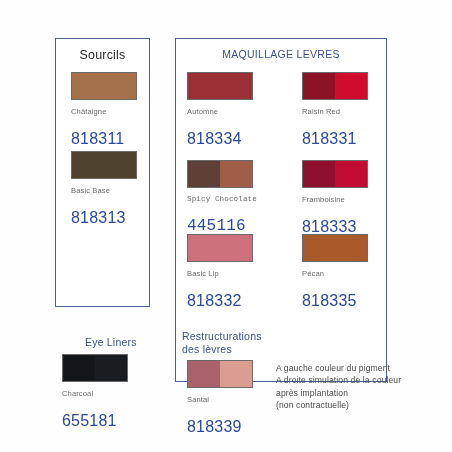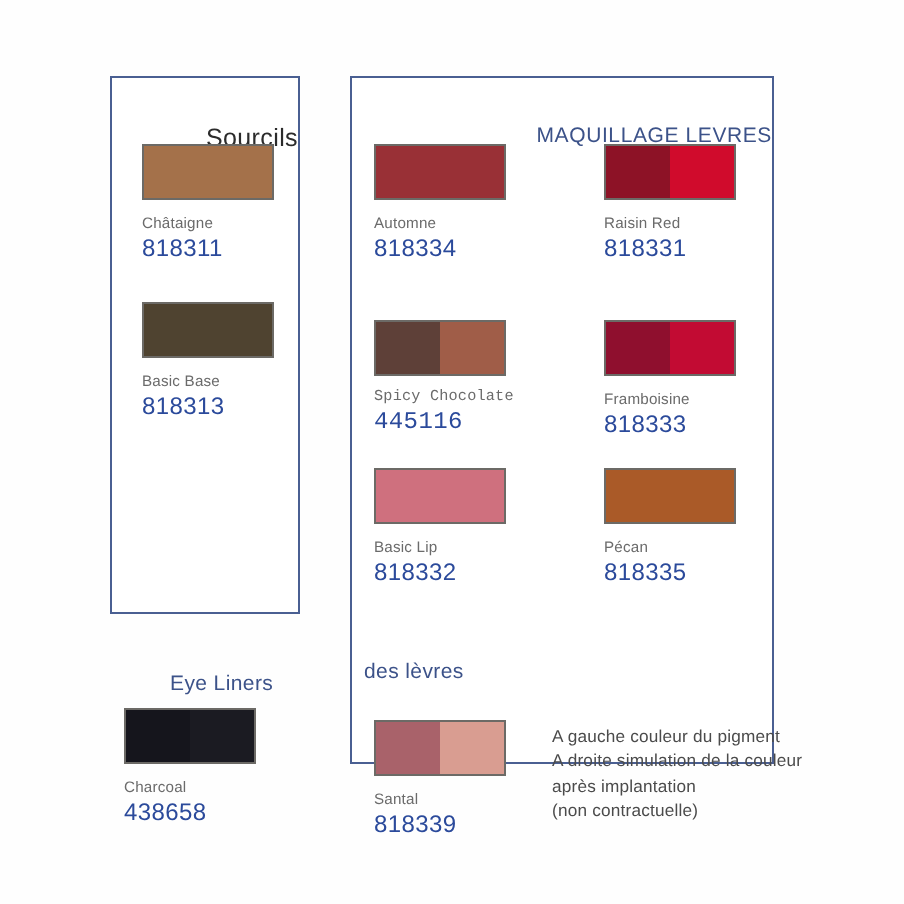--- a/index.html
+++ b/index.html
@@ -34,25 +34,25 @@
     height: 269px;
   }
   #panel-lips {
     left: 175px;
     top: 38px;
     width: 212px;
     height: 344px;
   }
 
   .panel-title {
-    text-align: right;
+    text-align: center;
     color: #2b2b2b;
     font-size: 12.5px;
     letter-spacing: .2px;
-    margin-top: 23px;
+    margin-top: 9px;
   }
   .panel-title.blue {
     color: #3c5289;
     font-size: 10.5px;
     letter-spacing: .3px;
   }
 
   
   .swatch-group {
     position: absolute;
@@ -78,22 +78,22 @@
 
   .sw-name {
     color: #6b6b6b;
     font-size: 7.6px;
     margin-top: 7px;
     letter-spacing: .1px;
     white-space: nowrap;
   }
   .sw-code {
     color: #2b4a9b;
-    font-size: 12px;
-    margin-top: 1px;
+    font-size: 16px;
+    margin-top: 14px;
     letter-spacing: .2px;
     white-space: nowrap;
   }
 
   
   #g-chataigne   { left: 71px;  top: 72px;  }
   #g-mokabase    { left: 71px;  top: 151px; }
   #g-icychesnut  { left: 71px;  top: 230px; }
 
   
@@ -218,24 +218,25 @@
   </div>
 
   <div class="section-head" id="head-eyeliners">Eye Liners</div>
 
   <div class="swatch-group" id="g-charcoal">
     <div class="swatch">
       <div class="half" style="background:#15151c"></div>
       <div class="half" style="background:#1b1b22"></div>
     </div>
     <div class="sw-name">Charcoal</div>
-    <div class="sw-code">438658</div>
+    <div class="sw-code">655181</div>
   </div>
 
   <div class="section-head" id="head-restruct">
+    <div>Restructurations</div>
     <div>des lèvres</div>
   </div>
 
   <div class="swatch-group" id="g-santal">
     <div class="swatch">
       <div class="half" style="background:#a9626a"></div>
       <div class="half" style="background:#d99d91"></div>
     </div>
     <div class="sw-name">Santal</div>
     <div class="sw-code">818339</div>

